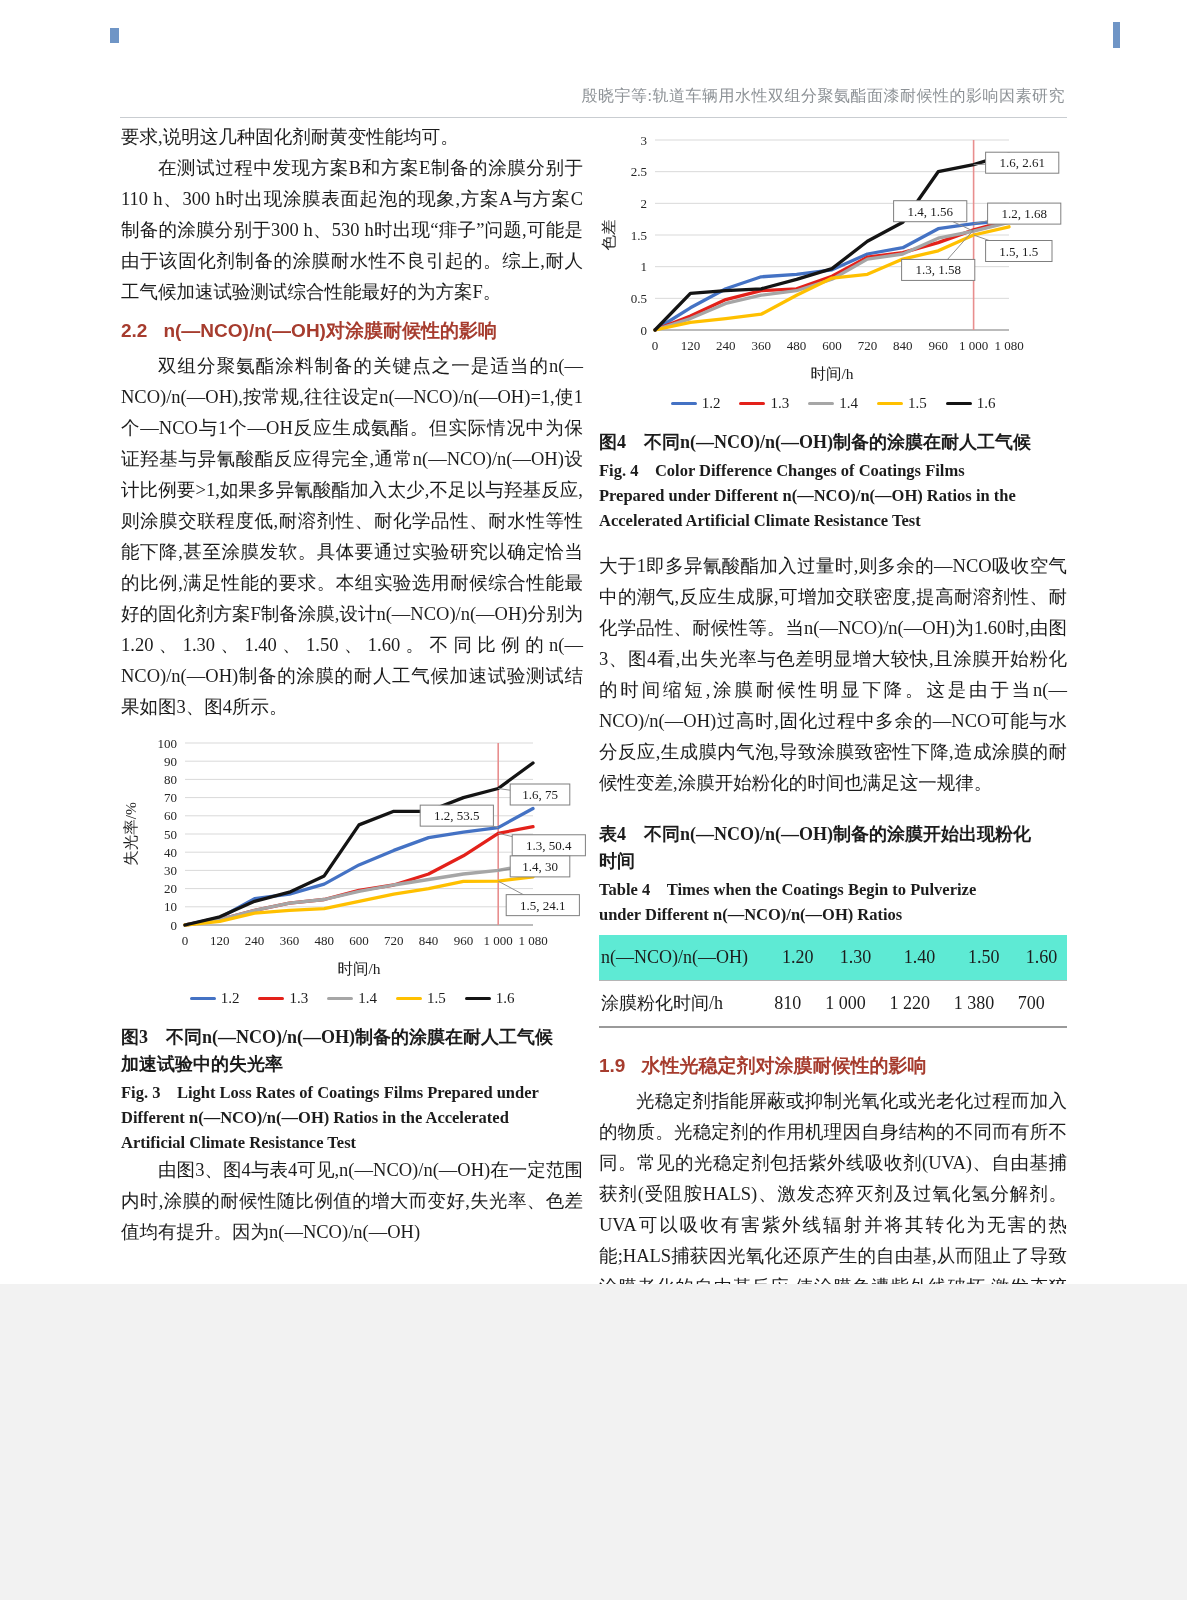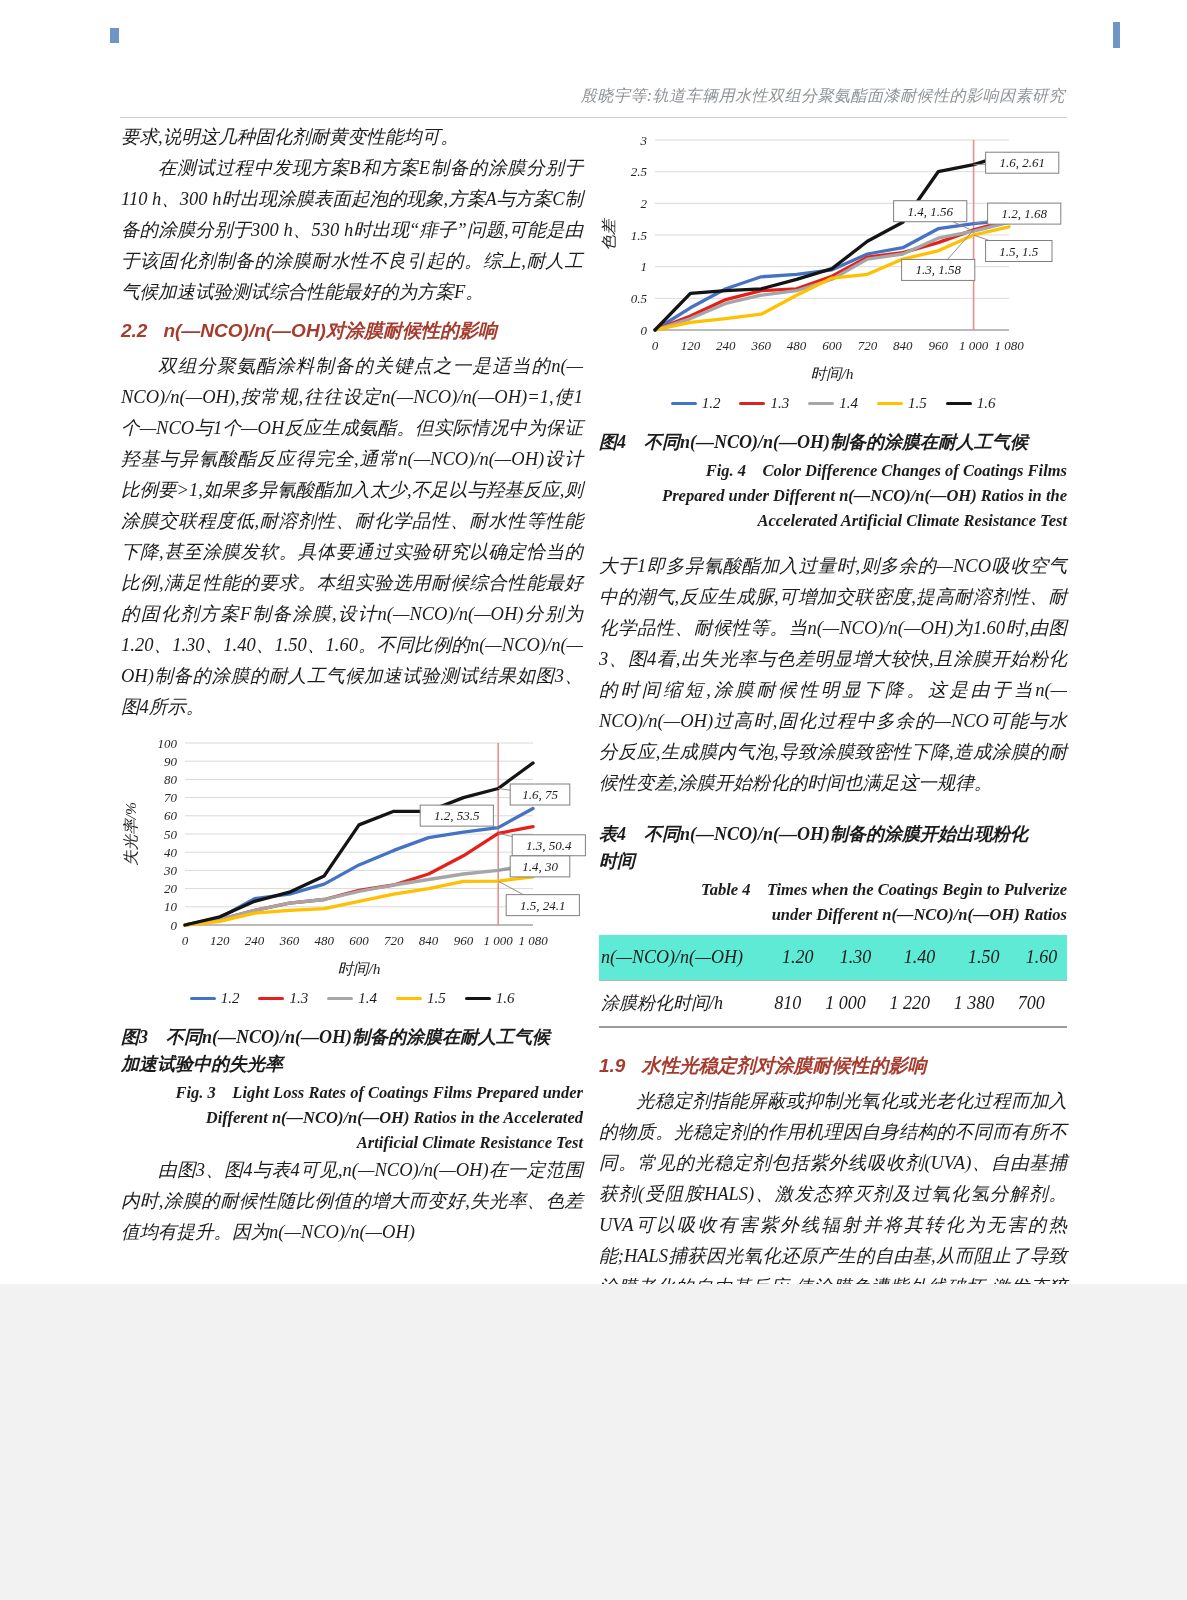--- a/index.html
+++ b/index.html
@@ -1,17 +1,17 @@
 <!DOCTYPE html>
 <html><head>
 <meta charset="utf-8">
 <style>
   html,body{margin:0;padding:0;background:#f2f2f2;}
   .page{position:relative;width:1187px;height:1284px;background:#ffffff;
-        font-family:"Liberation Serif","DejaVu Serif",serif;color:#1c1c1c;overflow:hidden;font-style:italic;}
+        font-family:"Liberation Serif","DejaVu Serif",serif;color:#1c1c1c;overflow:hidden;}
   .running-head{position:absolute;top:86px;left:122px;right:122px;text-align:right;
         font-size:16px;color:#8d9296;letter-spacing:.5px;}
   .head-rule{position:absolute;top:117px;left:120px;right:120px;height:1px;background:#c9cdd1;}
   .mark-tl{position:absolute;left:110px;top:28px;width:9px;height:15px;background:#4b7ab8;opacity:.8;}
   .mark-tr{position:absolute;left:1113px;top:22px;width:7px;height:26px;background:#4b7ab8;opacity:.8;}
   .col{position:absolute;font-size:18.5px;line-height:31px;text-align:justify;}
   .col-left{left:121px;top:122px;width:462px;}
   .col-right{left:599px;top:128px;width:468px;}
   .para{text-indent:2em;margin:0;}
   .para.flush{text-indent:0;}
@@ -20,21 +20,21 @@
   .sec-num{margin-right:16px;}
   .figure-block{margin-top:10px;}
   .chart-svg{overflow:visible;display:block;}
   .tick{font-size:13px;fill:#262626;font-family:"Liberation Serif","DejaVu Serif",serif;}
   .ann{font-size:13px;fill:#1c1c1c;font-family:"Liberation Serif","DejaVu Serif",serif;}
   .axlabel{font-size:15.5px;fill:#1c1c1c;font-family:"Liberation Serif","DejaVu Serif",serif;}
   .legend-row{display:flex;justify-content:center;align-items:center;gap:19px;font-size:15px;margin-top:2px;}
   .legend-item{display:flex;align-items:center;}
   .legend-swatch{display:inline-block;width:26px;height:3.6px;border-radius:2px;margin-right:5px;}
   .fig-caption-zh{font-weight:bold;text-align:left;white-space:pre-line;font-size:18px;line-height:27px;margin-top:10px;}
-  .fig-caption-en{font-weight:bold;text-align:right;white-space:pre-line;font-size:16.5px;line-height:25px;margin-top:2px;}
+  .fig-caption-en{font-weight:bold;text-align:left;white-space:pre-line;font-size:16.5px;line-height:25px;margin-top:2px;}
   .para-after-fig{margin-top:14px;}
   .tbl-block{margin-top:22px;}
   table.t4{width:100%;border-collapse:collapse;margin-top:8px;font-size:18px;}
   .t4 th{background:#5eead4;font-weight:normal;padding:7px 2px;text-align:center;border-bottom:1.5px solid #b5b5b5;}
   .t4 td{padding:7px 2px;border-bottom:2px solid #9a9a9a;}
   .t4 th:first-child,.t4 td:first-child{text-align:left;width:37%;}
   .footer{position:absolute;right:122px;top:1492px;display:flex;align-items:center;}
   .footer-text{text-align:right;color:#1d4ed8;}
   .footer-zh{font-size:23px;font-weight:bold;letter-spacing:2px;font-family:"Liberation Sans","DejaVu Sans",sans-serif;}
   .footer-en{font-size:12px;margin-top:2px;}

